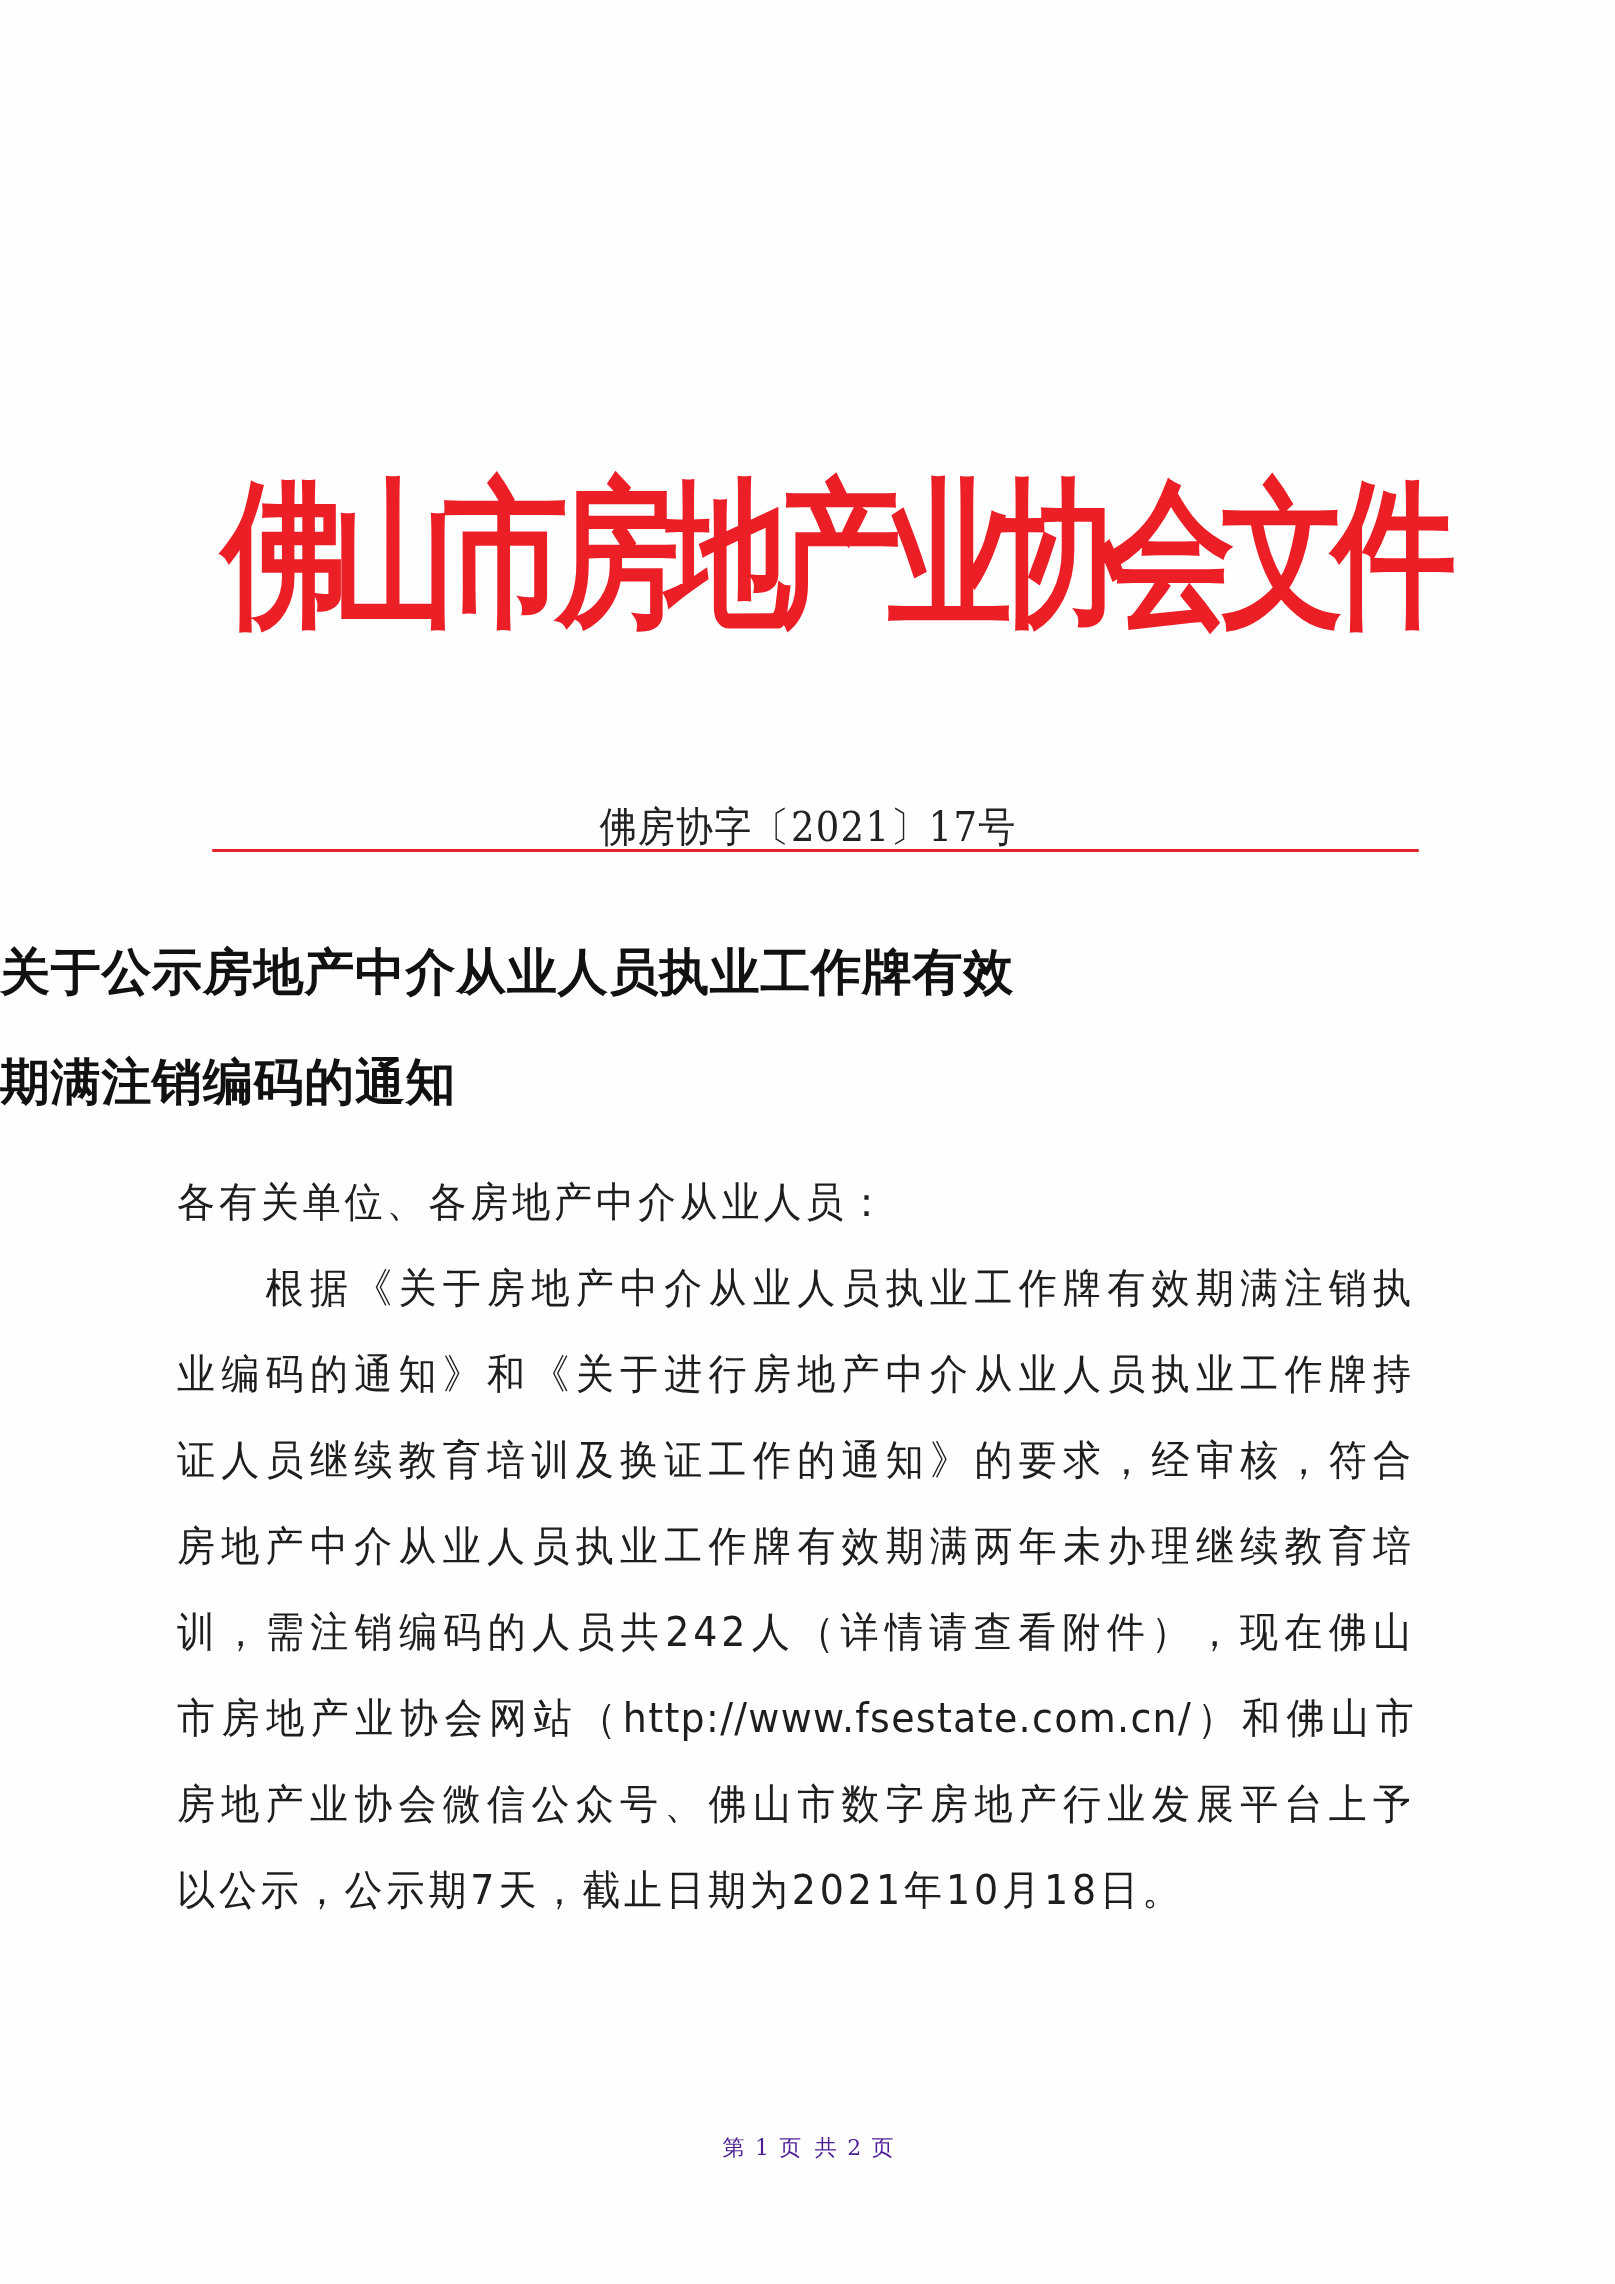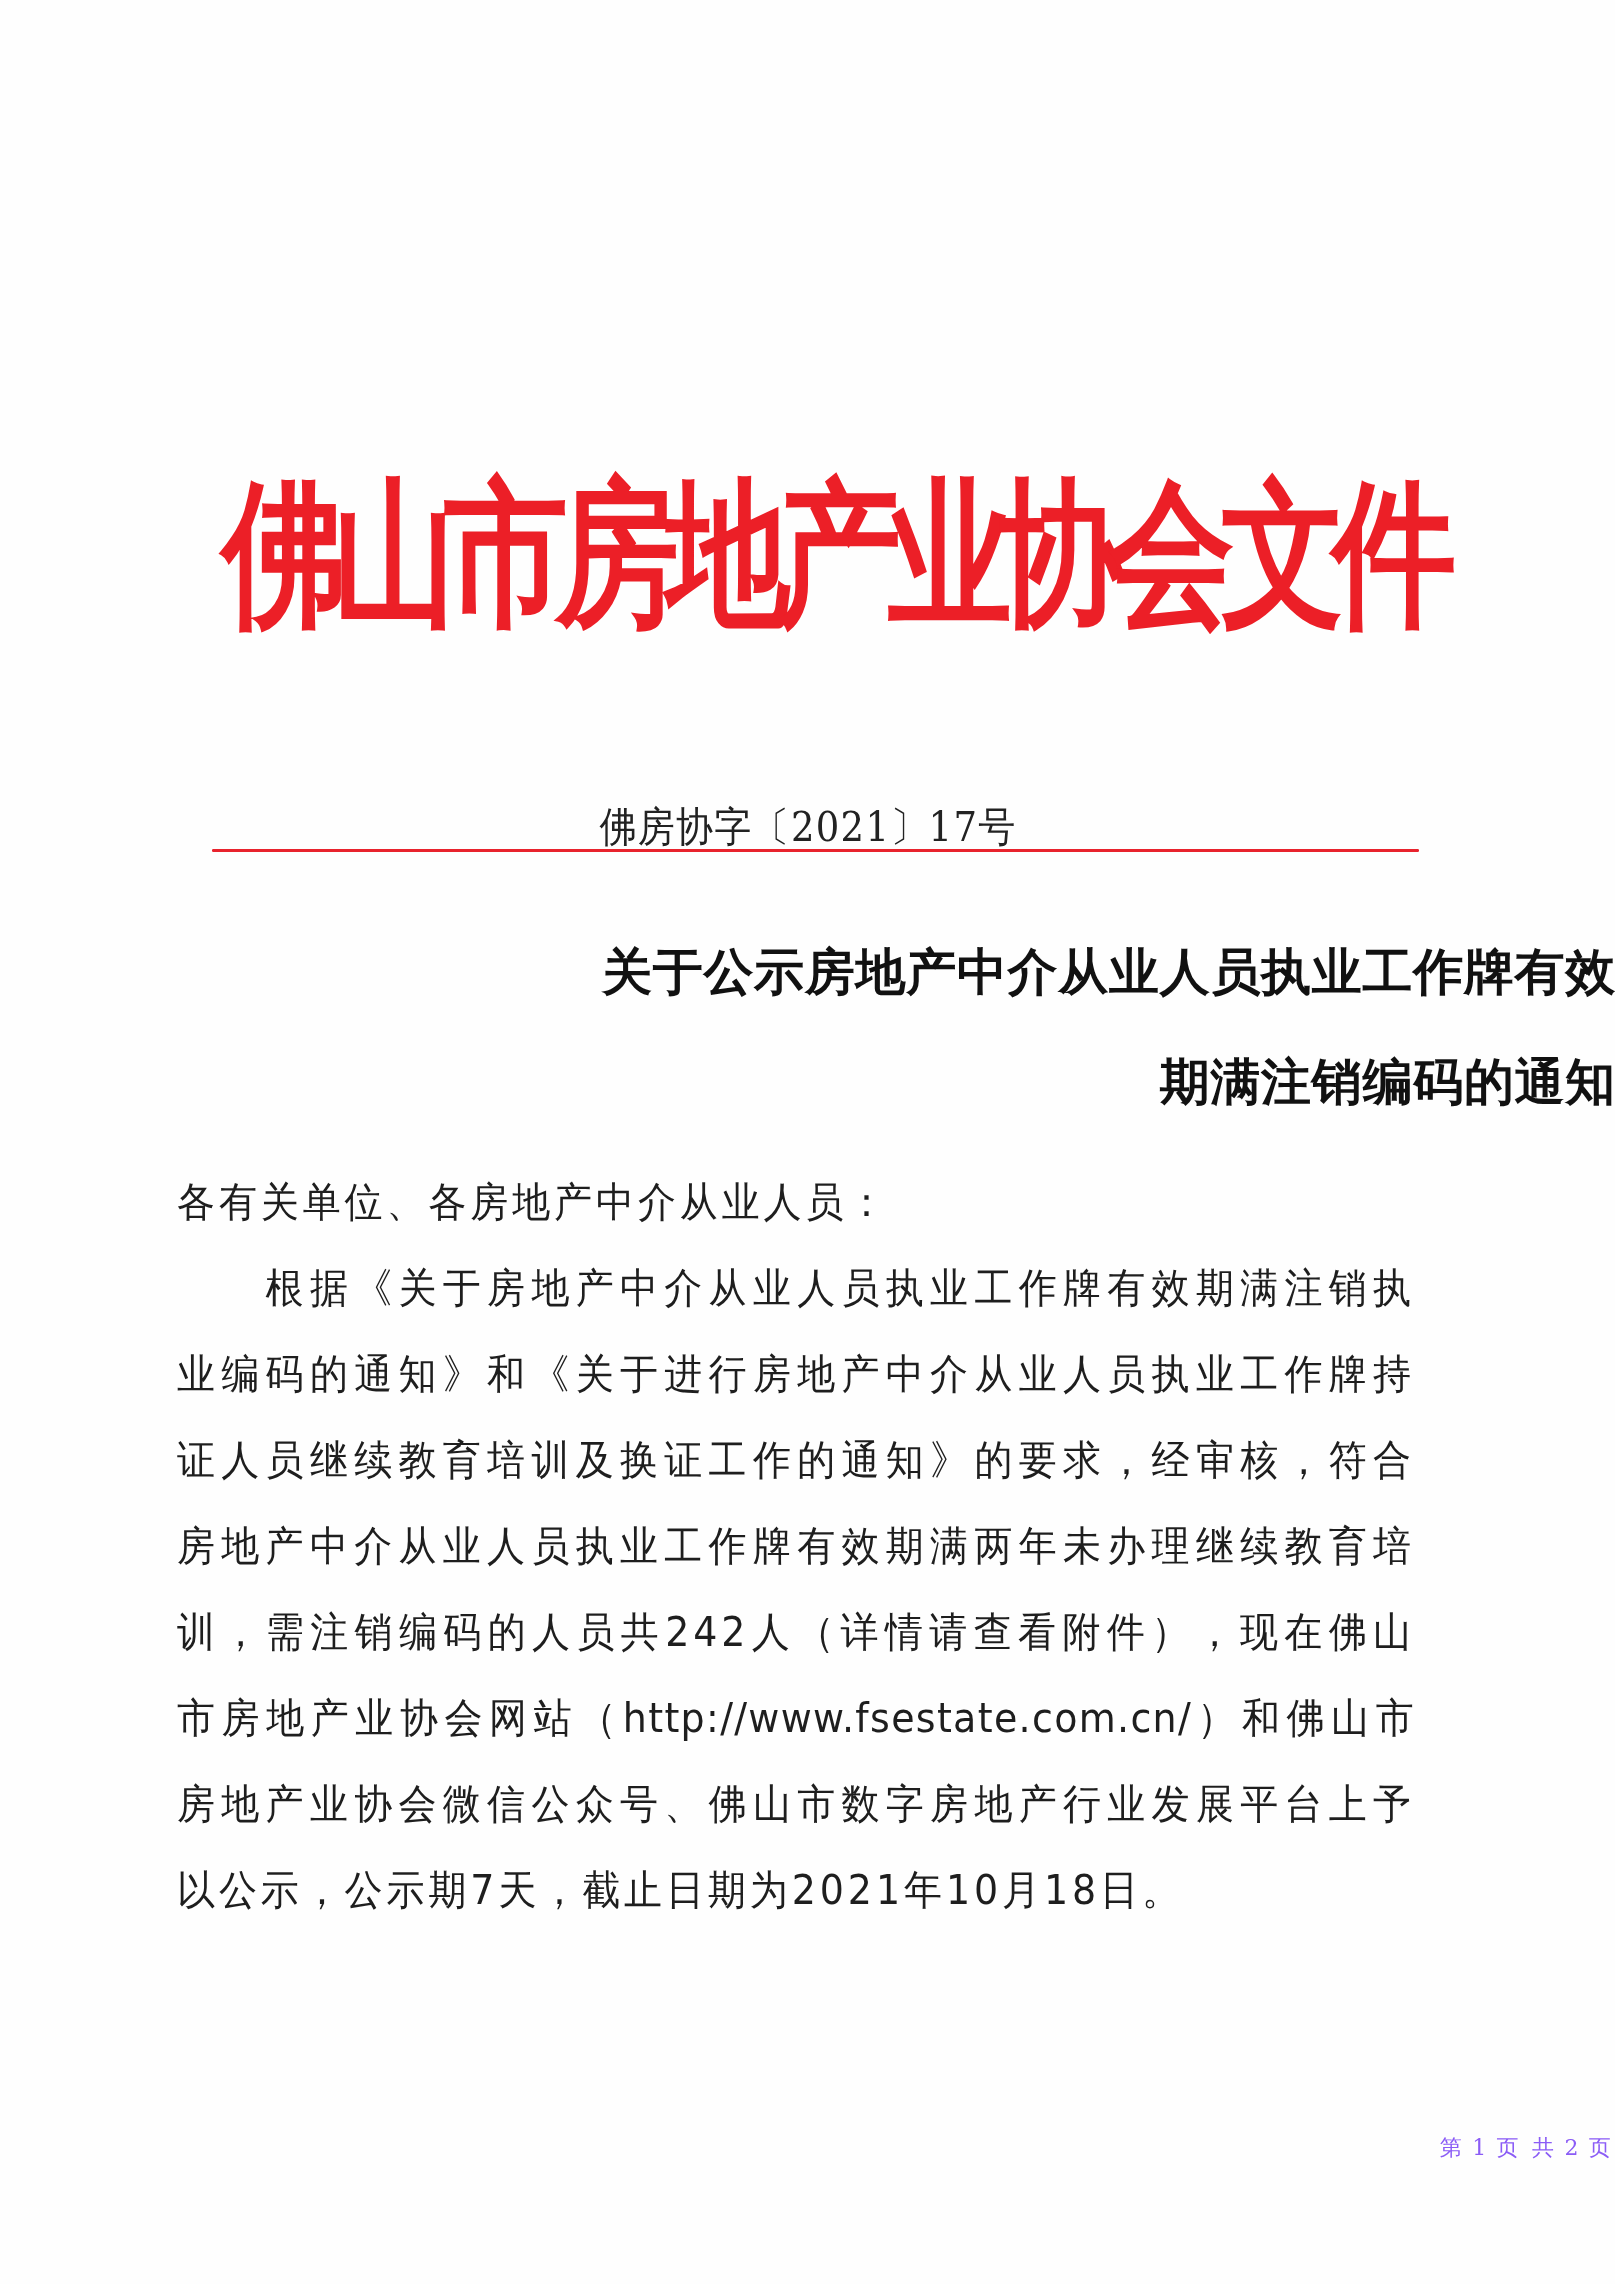--- a/index.html
+++ b/index.html
@@ -13,33 +13,33 @@
               font-size: 124px; line-height: 1; }
   .masthead span { display: inline-block; width: 111px; text-align: center;
                    transform: scaleY(1.28); transform-origin: center; }
 
   .docno { position: absolute; left: 0; width: 1616px; top: 803px; text-align: center;
            font-family: "DejaVu Serif", serif; font-size: 37px; color: #222; letter-spacing: 1.3px;
            transform: scaleY(1.12); }
   .red-rule { position: absolute; left: 212px; top: 849px; width: 1207px; height: 3.3px;
               background: #e8232d; border-radius: 1.3px; }
 
-  .title { position: absolute; left: 0; width: 1616px; text-align: right;
+  .title { position: absolute; left: 0; width: 1616px; text-align: left;
            font-family: "DejaVu Sans", sans-serif; font-weight: bold; font-size: 50px;
            color: #111; letter-spacing: 0.7px; }
   .title.l1 { top: 939px; }
   .title.l2 { top: 1017px; margin-top: 32px; }
 
   .body-line { position: absolute; left: 177px; width: 1238px; font-family: "DejaVu Sans", sans-serif;
                font-size: 38px; color: #1e1e1e; letter-spacing: 3.9px; white-space: nowrap;
                line-height: 1; transform: scaleY(1.08); transform-origin: left top; }
   .body-line.justify { text-align: justify; text-align-last: justify; }
 
-  .footer { position: absolute; left: 0; width: 1616px; top: 2133px; text-align: right;
-            font-family: "DejaVu Serif", serif; font-size: 22px; color: #8b5cf6; word-spacing: 6.5px; }
+  .footer { position: absolute; left: 0; width: 1616px; top: 2133px; text-align: center;
+            font-family: "DejaVu Serif", serif; font-size: 22px; color: #4c1d95; word-spacing: 6.5px; }
   .footer span { margin: 0 5.2px; }
 </style>
 </head>
 <body>
 
 <div class="page">
 
   <div class="masthead">
     <span>佛</span>
     <span>山</span>

